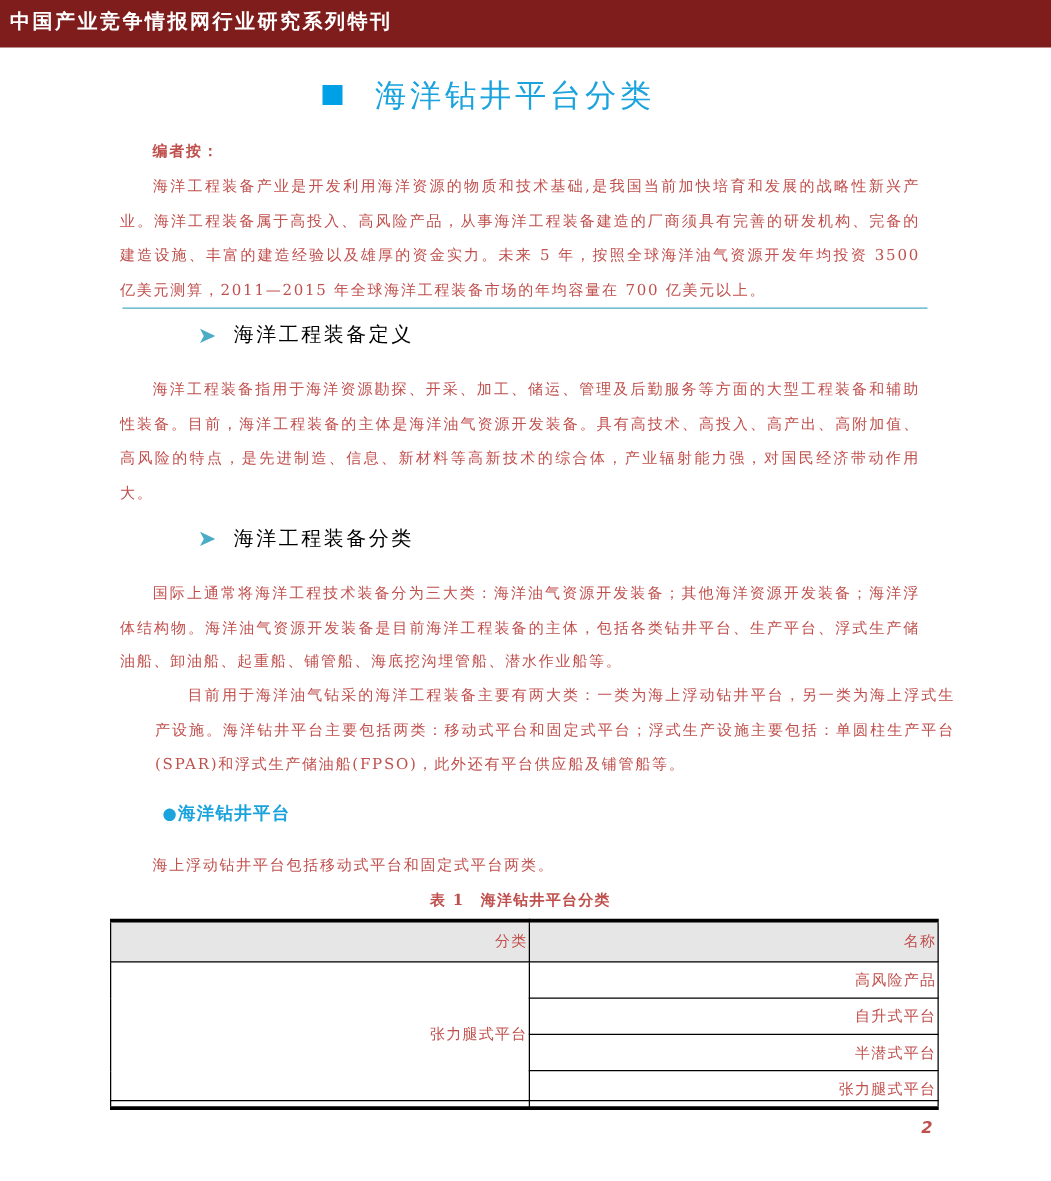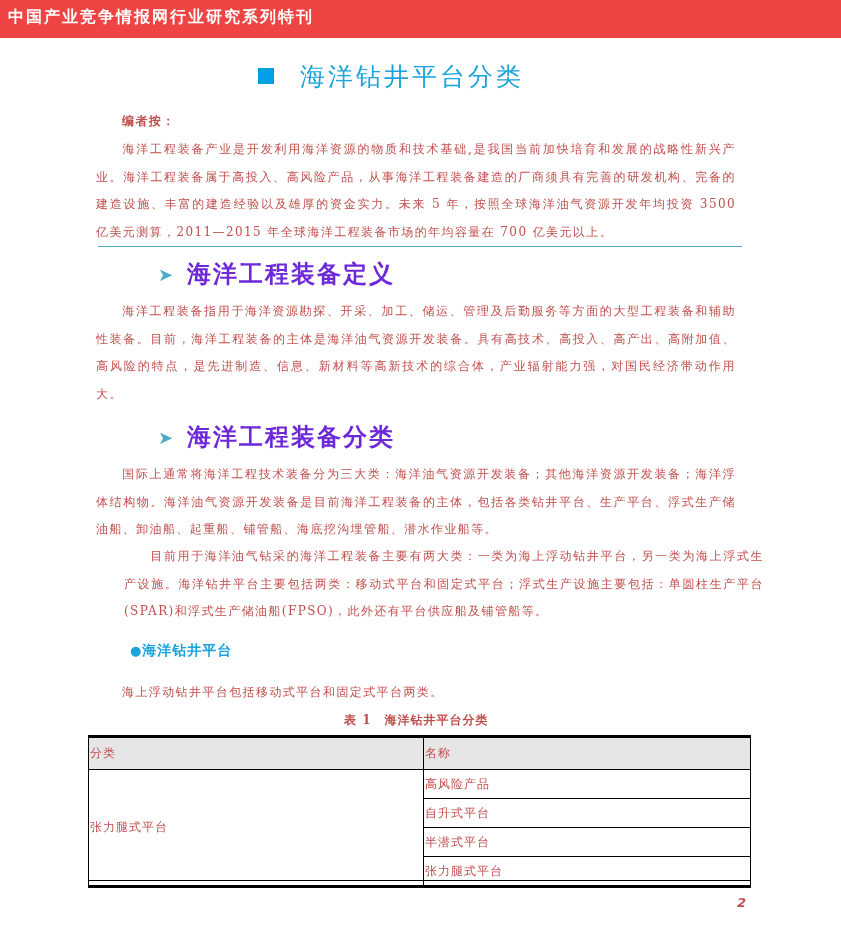--- a/index.html
+++ b/index.html
@@ -1,42 +1,42 @@
 <!DOCTYPE html>
 <html><head>
 <meta charset="utf-8">
 <style>
   html, body { margin: 0; padding: 0; background: #ffffff; }
   body { width: 841px; height: 945px; position: relative; overflow: hidden;
          font-family: "DejaVu Serif", "Liberation Serif", serif; }
   .header-bar { position: absolute; left: 0; top: 0; width: 841px; height: 38px;
-                background: #ef4444; }
+                background: #7f1d1d; }
   .header-title { position: absolute; left: 8px; top: 7px; color: #ffffff;
                   font-family: "DejaVu Sans", sans-serif; font-size: 16px; font-weight: bold;
                   letter-spacing: 2px; }
   .main-title { position: absolute; left: 258px; top: 56px; height: 40px; display: flex; align-items: center; }
   .title-square { width: 16px; height: 16px; background: #00a0e6; margin-right: 26px; }
   .title-text { color: #1aa3dc; font-size: 25px; font-family: "DejaVu Sans", sans-serif; letter-spacing: 3px; }
   .para { position: absolute; left: 96px; width: 640px; color: #c0504d; font-size: 12px;
           line-height: 27.5px; letter-spacing: 1.4px; margin: 0; text-align: justify; }
   .para .indent { display: inline-block; width: 26px; }
   .divider { position: absolute; left: 98px; top: 246px; width: 644px; height: 1px; background: #4bacc6; }
   .section { position: absolute; left: 158px; display: flex; align-items: center; }
   .section-arrow { color: #4bacc6; font-size: 18px; margin-right: 14px; font-family: "DejaVu Sans", sans-serif; }
-  .section-text { color: #6d28d9; font-size: 24px; font-weight: bold; letter-spacing: 2px;
+  .section-text { color: #000000; font-size: 16px; font-weight: normal; letter-spacing: 2px;
                   font-family: "DejaVu Sans", sans-serif; }
   .subsection { position: absolute; left: 130px; top: 642px; color: #1aa3dc; font-size: 14px;
                 font-weight: bold; font-family: "DejaVu Sans", sans-serif; letter-spacing: 1px; }
   .subsection .dot { color: #1aa3dc; font-size: 13px; }
   .caption { position: absolute; left: 344px; top: 712px; color: #c0504d; font-size: 12px; font-weight: bold;
              letter-spacing: 1px; }
   table.data-table { position: absolute; left: 88px; top: 735px; width: 663px; border-collapse: collapse;
                      border-top: 3px solid #000; border-bottom: 3px solid #000; }
   table.data-table td, table.data-table th { border: 1px solid #000; color: #c0504d; font-size: 12px;
-                     text-align: left; font-weight: normal; letter-spacing: 1px; }
+                     text-align: right; font-weight: normal; letter-spacing: 1px; }
   table.data-table th { background: #e6e6e6; height: 29px; }
   table.data-table td { height: 26px; }
   table.data-table td.left { width: 332px; }
   .bottom-rule { position: absolute; left: 88px; top: 880px; width: 663px; height: 1px; background: #000; }
   .page-num { position: absolute; left: 737px; top: 895px; color: #c0504d; font-size: 13px; font-weight: bold; font-style: italic;
               font-family: "DejaVu Sans", sans-serif; }
 </style>
 </head>
 <body>
 

